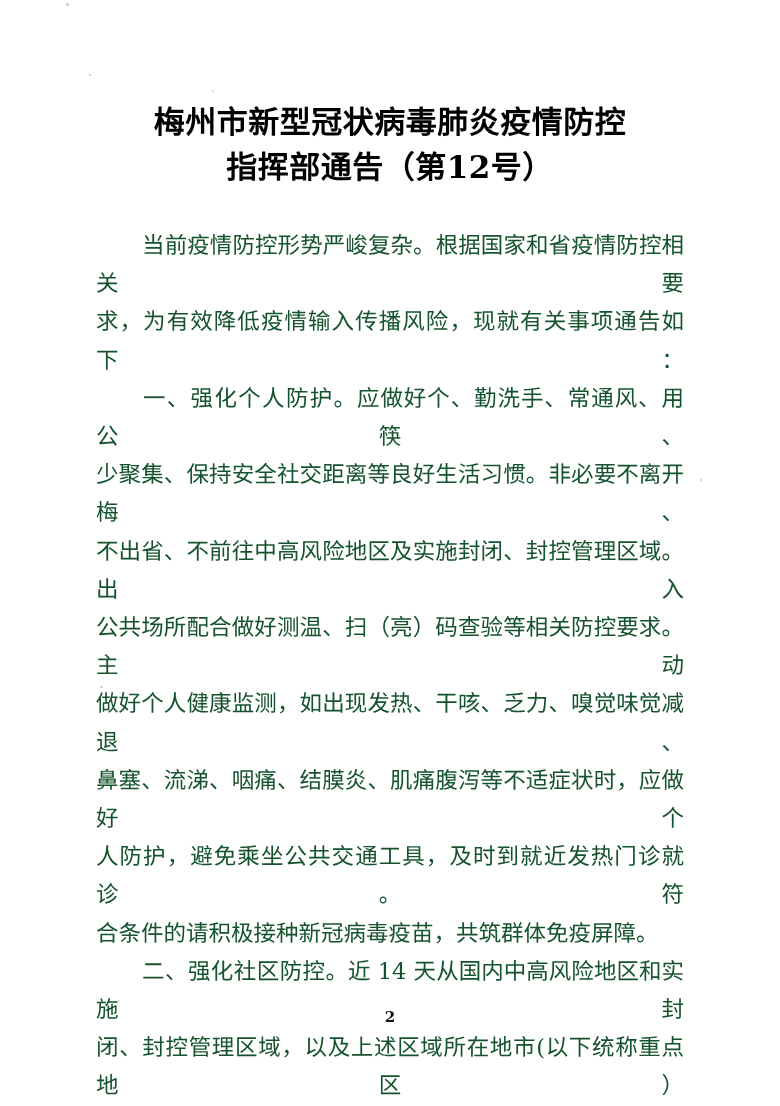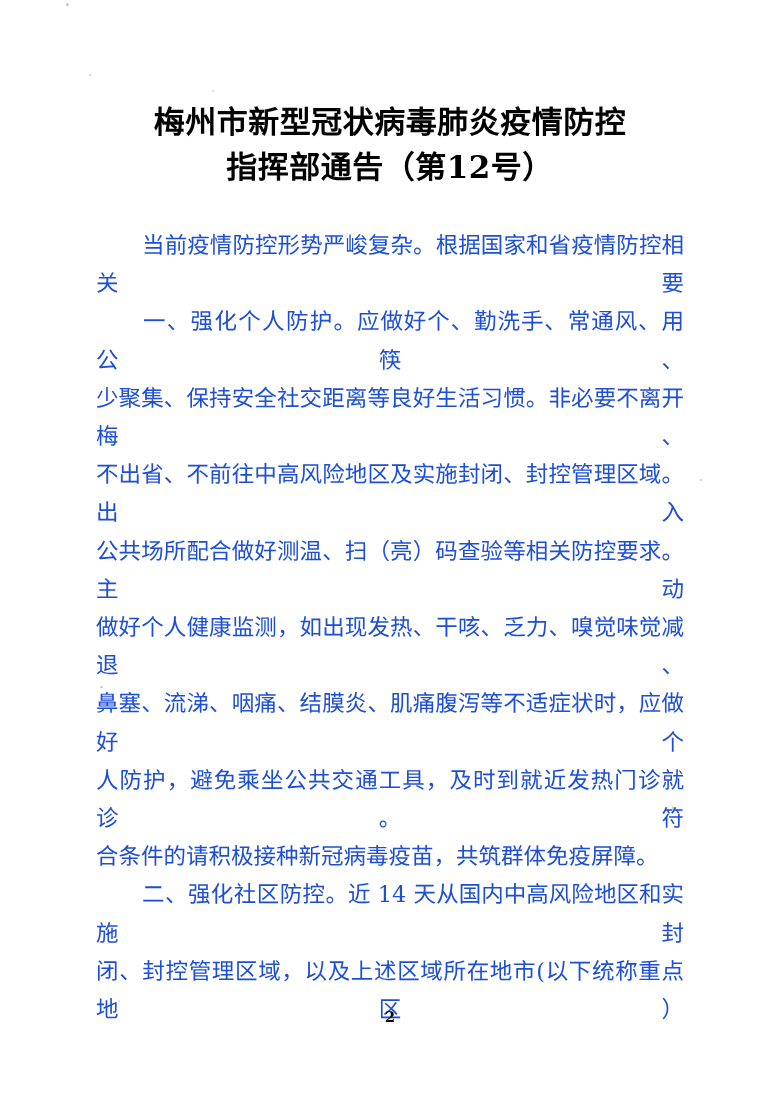--- a/index.html
+++ b/index.html
@@ -61,21 +61,21 @@
     left: 96px;
     top: 226px;
     width: 588px;
   }
 
   .para-line {
     display: block;
     font-family: "DejaVu Serif", "Liberation Serif", serif;
     font-size: 22.5px;
     line-height: 38.2px;
-    color: #1d4ed8;
+    color: #14532d;
     white-space: pre;
     letter-spacing: 0px;
   }
 
   
   .para-line.justify {
     text-align: justify;
     text-align-last: justify;
     white-space: normal;
   }
@@ -118,20 +118,21 @@
   <span class="speck s6"></span>
   <span class="speck s7"></span>
 
   <div class="title-block">
     <span class="title-line">梅州市新型冠状病毒肺炎疫情防控</span>
     <span class="title-line">指挥部通告（第12号）</span>
   </div>
 
   <div class="body-block" id="body-block">
       <div class="para-line justify"><span class="lead">　</span><span>当前疫情防控形势严峻复杂。根据国家和省疫情防控相关要</span></div>
+      <div class="para-line justify"><span>求，为有效降低疫情输入传播风险，现就有关事项通告如下：</span></div>
       <div class="para-line justify"><span class="lead">　</span><span class="hd">一、强化个人防护</span><span>。应做好个、勤洗手、常通风、用公筷、</span></div>
       <div class="para-line justify"><span>少聚集、保持安全社交距离等良好生活习惯。非必要不离开梅、</span></div>
       <div class="para-line justify"><span>不出省、不前往中高风险地区及实施封闭、封控管理区域。出入</span></div>
       <div class="para-line justify"><span>公共场所配合做好测温、扫（亮）码查验等相关防控要求。主动</span></div>
       <div class="para-line justify"><span>做好个人健康监测，如出现发热、干咳、乏力、嗅觉味觉减退、</span></div>
       <div class="para-line justify"><span>鼻塞、流涕、咽痛、结膜炎、肌痛腹泻等不适症状时，应做好个</span></div>
       <div class="para-line justify"><span>人防护，避免乘坐公共交通工具，及时到就近发热门诊就诊。符</span></div>
       <div class="para-line"><span>合条件的请积极接种新冠病毒疫苗，共筑群体免疫屏障。</span></div>
       <div class="para-line justify"><span class="lead">　</span><span class="hd">二、强化社区防控</span><span>。近 14 天从国内中高风险地区和实施封</span></div>
       <div class="para-line justify"><span>闭、封控管理区域，以及上述区域所在地市(以下统称重点地区）</span></div>

